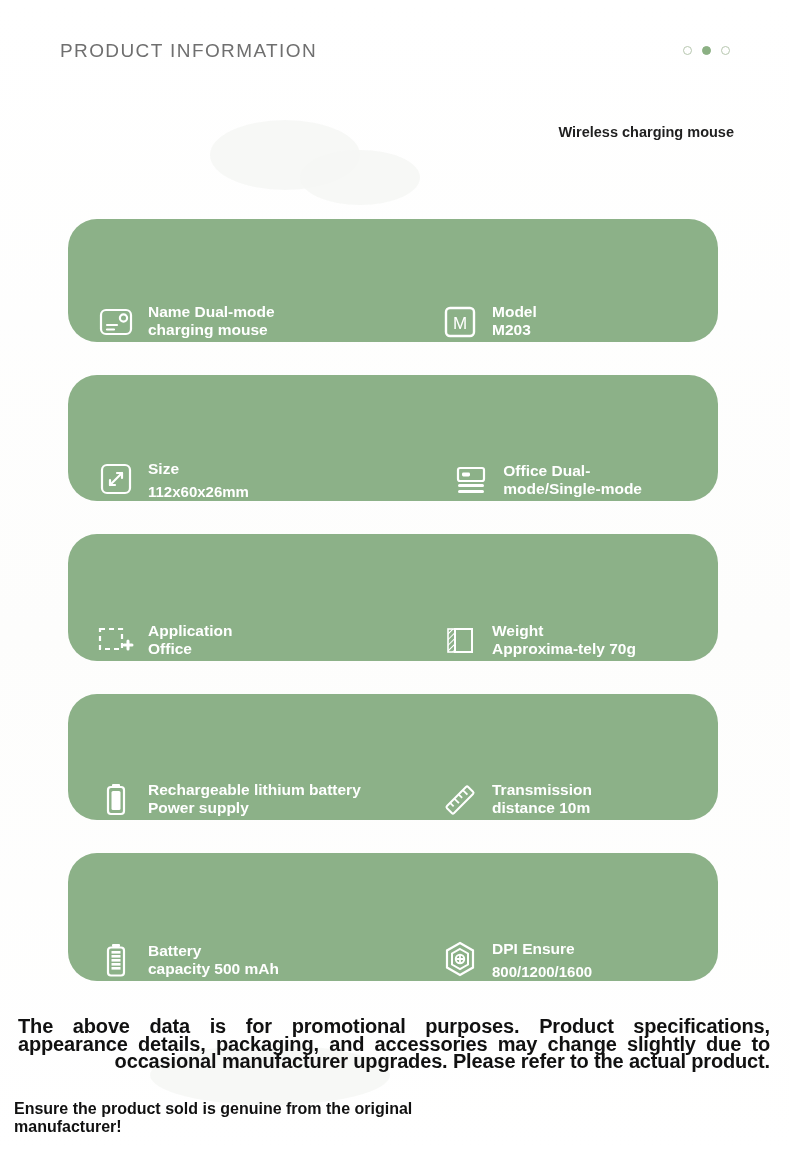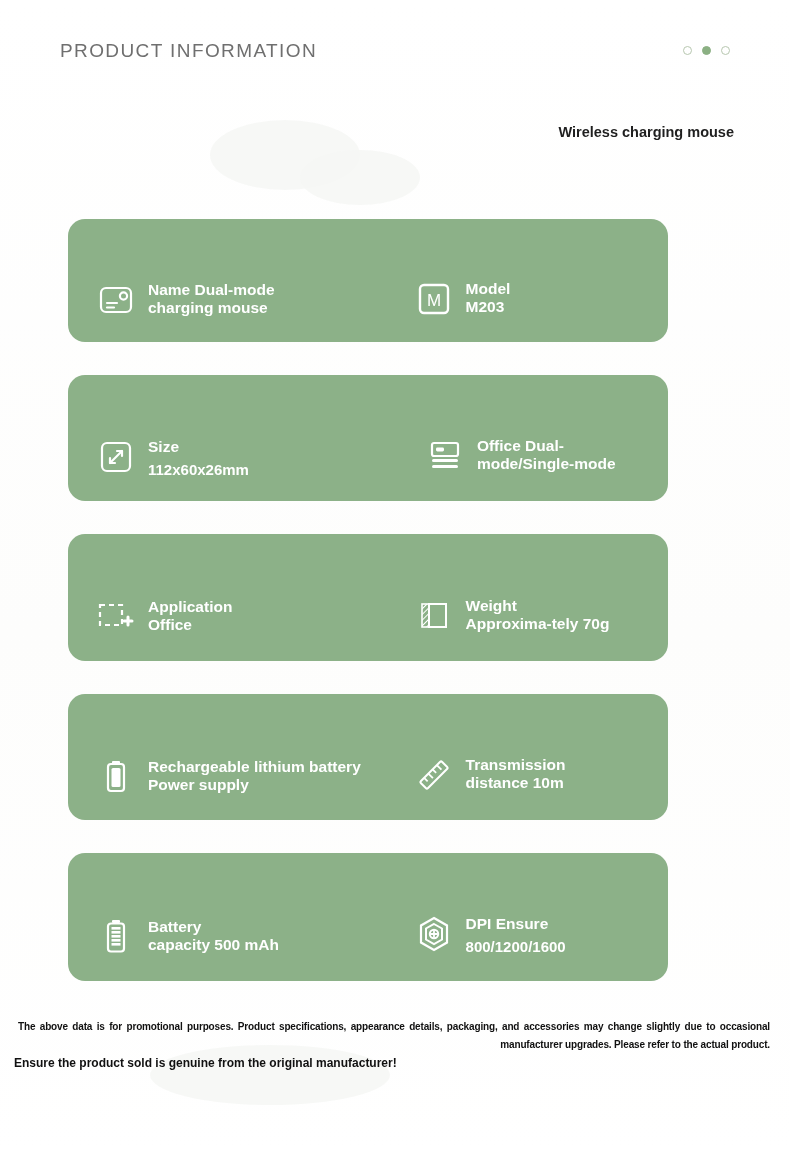--- a/index.html
+++ b/index.html
@@ -90,26 +90,26 @@
   
   .cards {
     position: absolute;
     left: 68px;
     top: 219px;
     width: 650px;
   }
   .card {
     position: relative;
     box-sizing: border-box;
-    width: 600px;
-    border-radius: 17px;
+    width: 650px;
+    border-radius: 29px;
     background: #8cb188;
     margin-bottom: 33px;
     display: flex;
-    align-items: center;
+    align-items: flex-end;
   }
   .card.h1 { height: 123px; }
   .card.h2 { height: 126px; gap: 24px; }
   .card.h3 { height: 127px; }
   .card.h4 { height: 126px; }
   .card.h5 { height: 128px; }
 
   .cell {
     display: flex;
     align-items: flex-start;
@@ -152,32 +152,32 @@
   .row-pad-a .cell.right { padding-top: 36px; padding-left: 32px; }
 
   
   .footer {
     position: absolute;
     left: 0;
     top: 1018px;
     width: 790px;
   }
   .footer-p1 {
-    font-size: 10px;
+    font-size: 20px;
     font-weight: bold;
     line-height: 17.5px;
     color: #111;
     text-align: justify;
     text-align-last: right;
     padding: 0 20px 0 18px;
     letter-spacing: -0.15px;
   }
   .footer-p2 {
-    margin-top: 1px;
-    font-size: 12px;
+    margin-top: 29px;
+    font-size: 16px;
     font-weight: bold;
     line-height: 18px;
     color: #111;
     padding-left: 14px;
     max-width: 430px;
   }
 </style>
 </head>
 <body>
 

